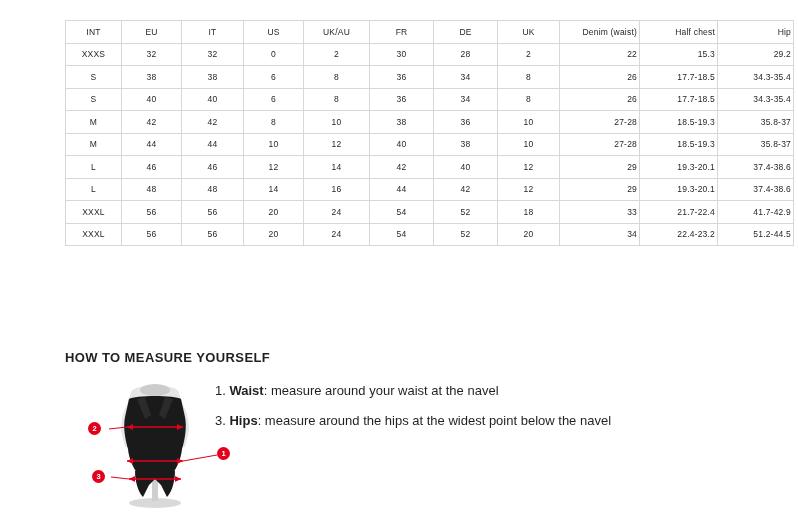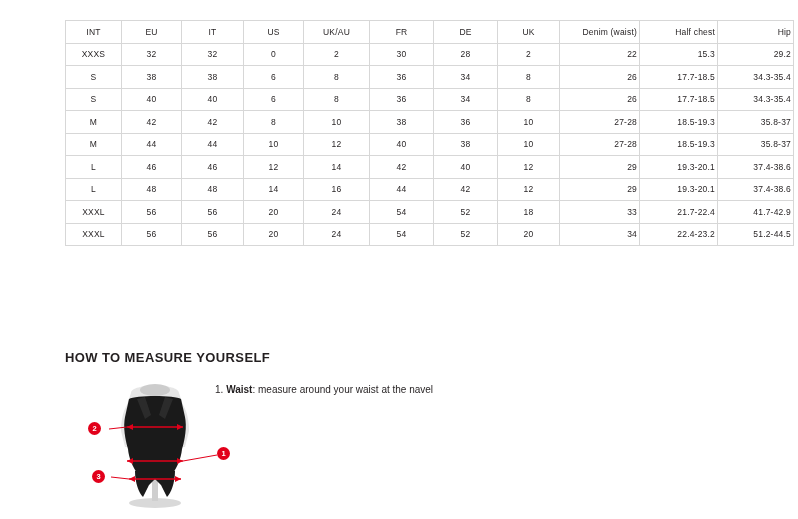--- a/index.html
+++ b/index.html
@@ -87,21 +87,21 @@
     position: relative;
     width: 140px;
     height: 135px;
     flex: 0 0 140px;
   }
   .notes {
     margin-left: 10px;
     padding-top: 8px;
   }
   .note {
-    font-size: 10px;
+    font-size: 13px;
     line-height: 1.3;
     color: #231f20;
     margin-bottom: 13px;
     white-space: nowrap;
   }
   .note b { font-weight: bold; }
 
   
   .bullet {
     position: absolute;
@@ -325,17 +325,21 @@
         <div class="bullet b1">1</div>
         <div class="bullet b2">2</div>
         <div class="bullet b3">3</div>
       </div>
 
       <div class="notes">
         <div class="note">
           <span>1.</span>
           <b>Waist</b><span>: measure around your waist at the navel</span>
         </div>
+        <div class="note">
+          <span>3.</span>
+          <b>Hips</b><span>: measure around the hips at the widest point below the navel</span>
+        </div>
       </div>
     </div>
   </div>
 
 </div>
 
 </body></html>

